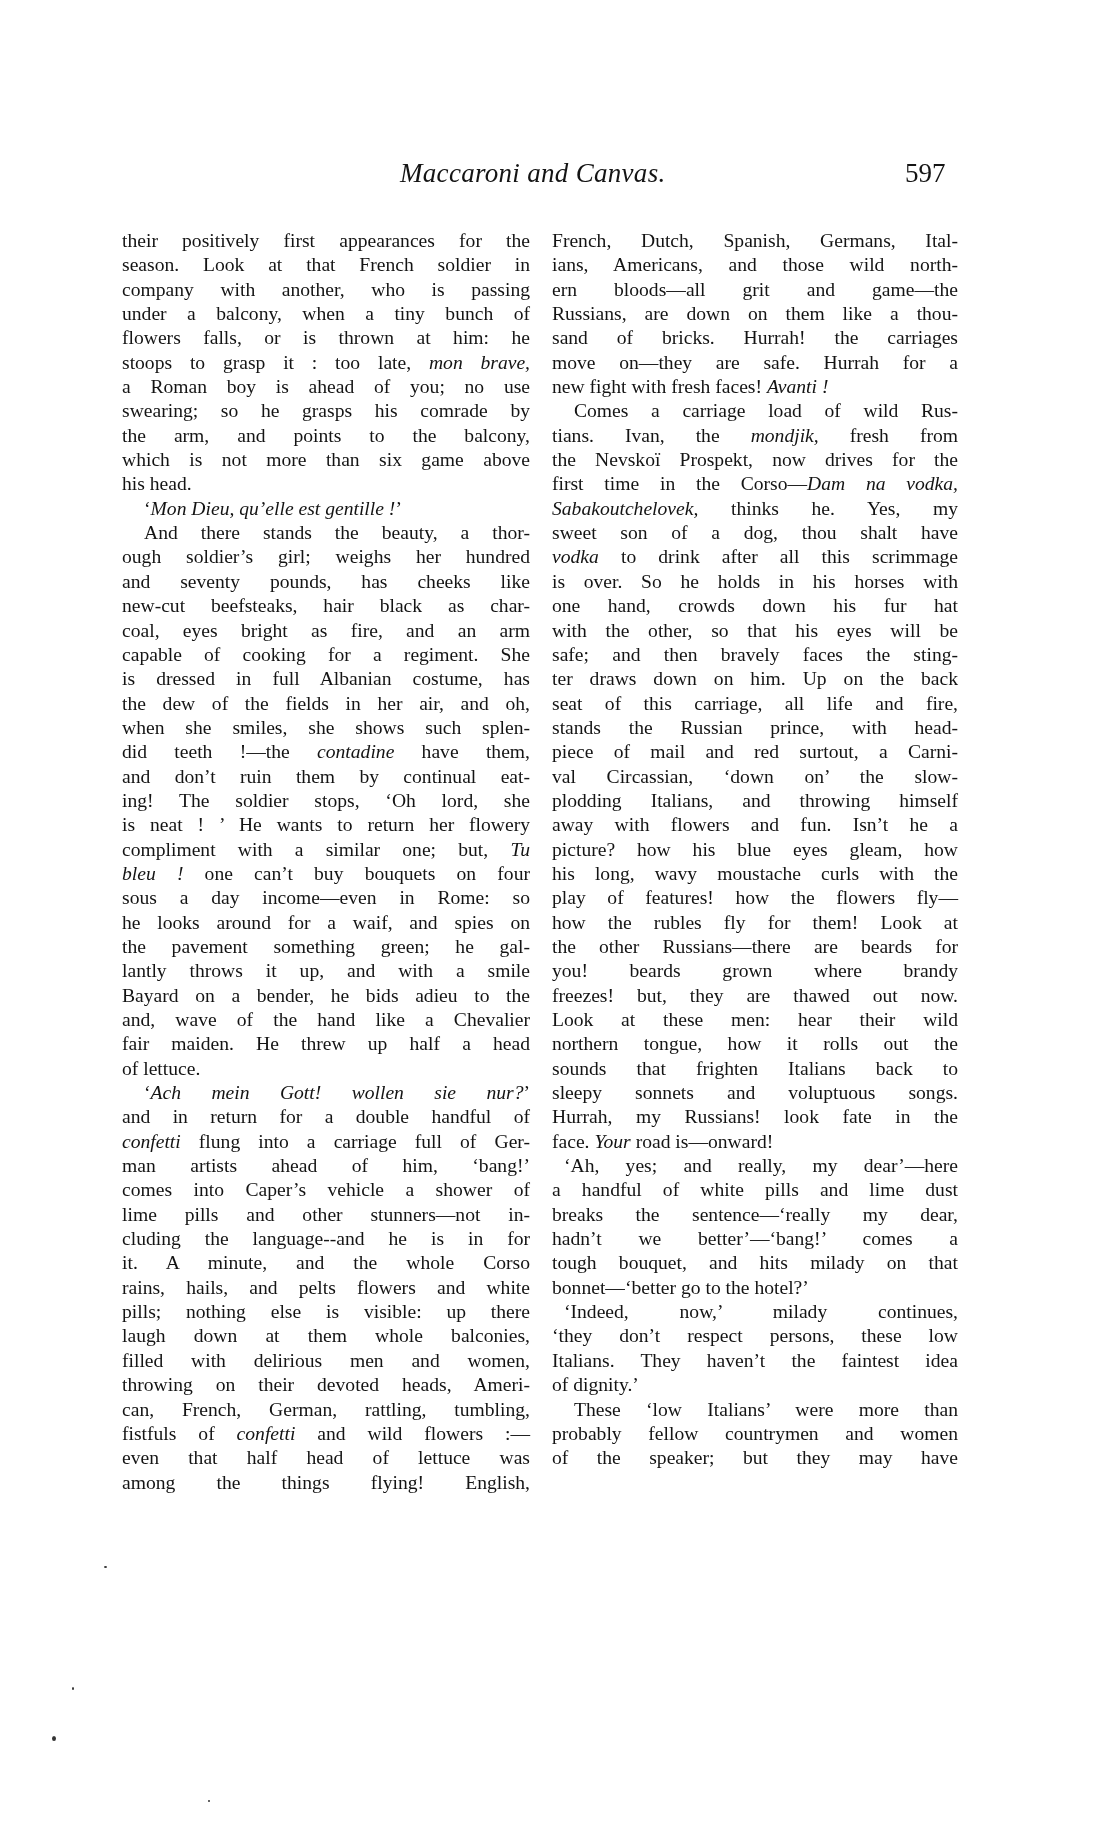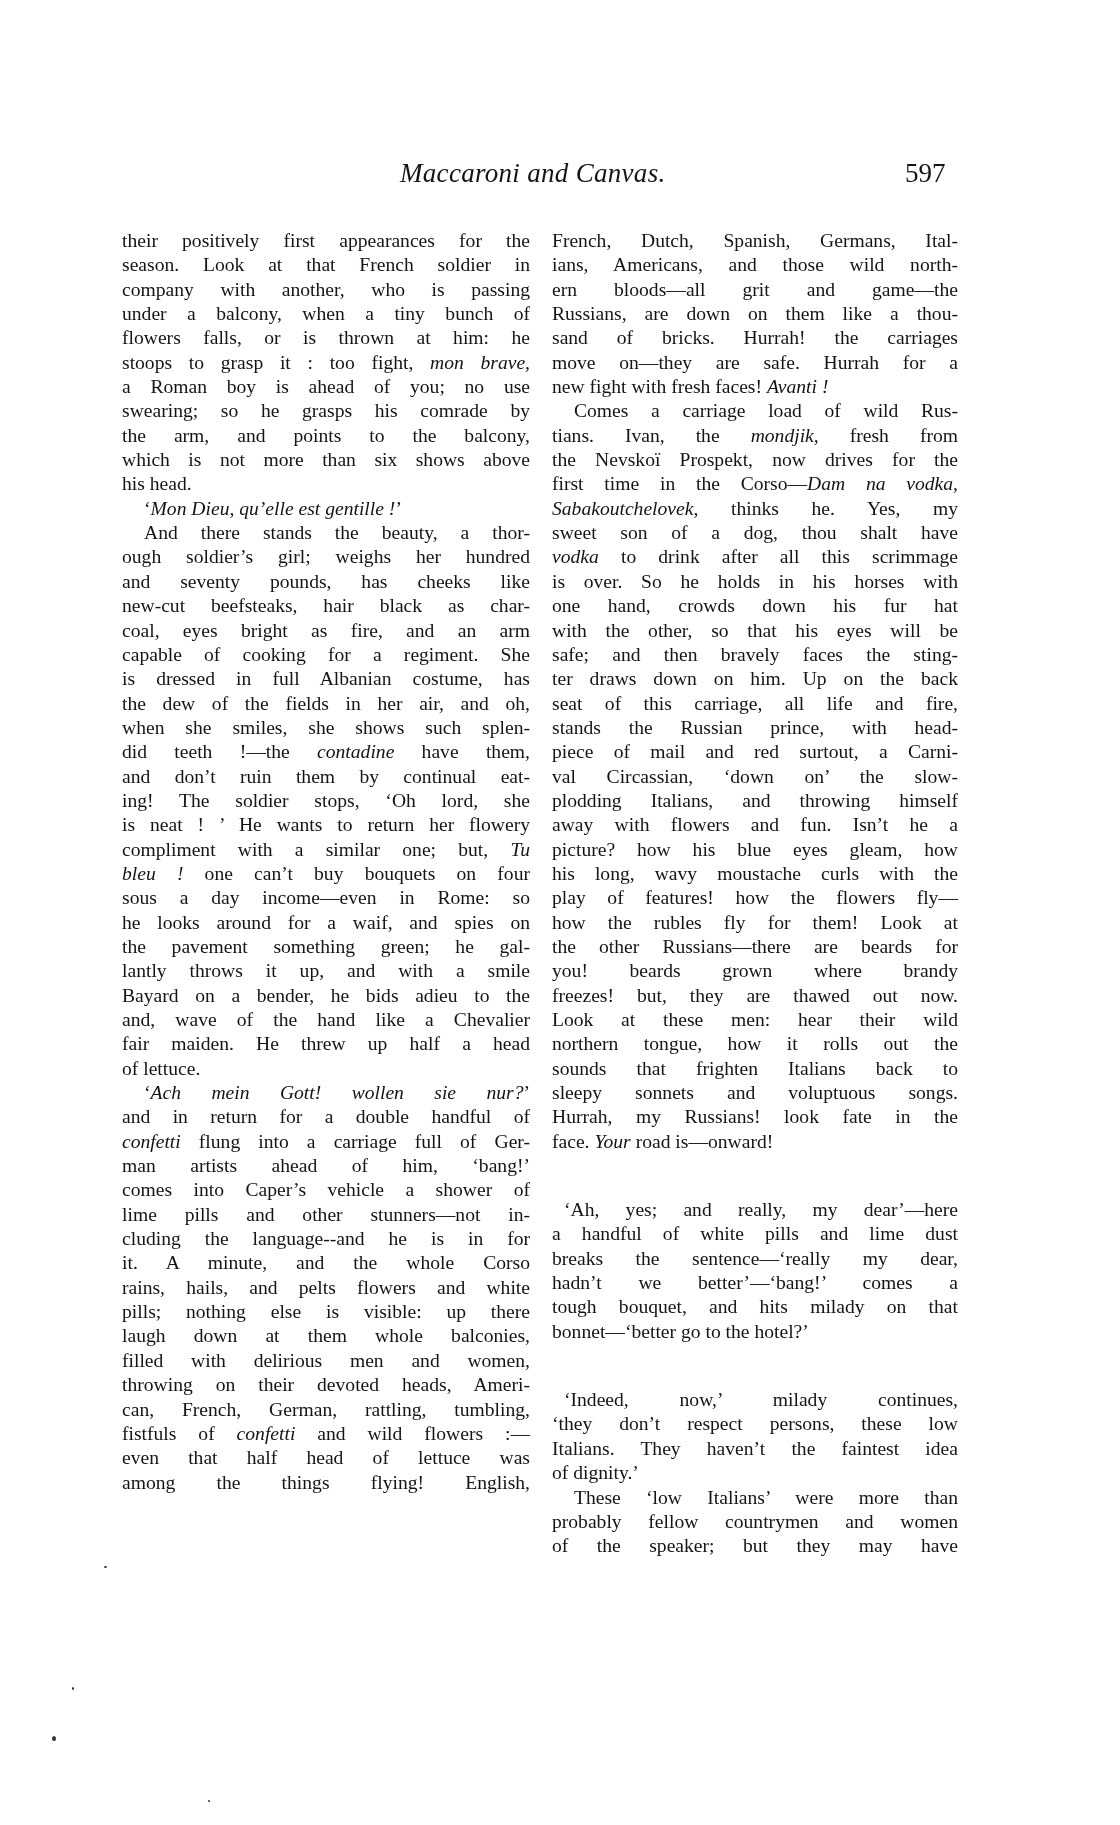--- a/index.html
+++ b/index.html
@@ -28,43 +28,43 @@
       font-size: 19.6px; line-height: 24.35px;
     }
     .col-left { left: 122px; width: 408px; }
     .col-right { left: 552px; width: 406px; }
     .line {
       display: block; height: 24.35px; white-space: nowrap;
       text-align: justify; text-align-last: justify;
     }
     .line.last { text-align-last: left; }
     .line.indent { padding-left: 22px; }
-    .line.indent-sm { padding-left: 12px; margin-top: 44px; }
+    .line.indent-sm { padding-left: 12px; }
     .it { font-style: italic; }
     .speck { position: absolute; background: #333; border-radius: 50%; }
   </style>
 </head>
 <body>
 
 <div class="running-head">
   <span class="running-title">Maccaroni and Canvas.</span>
   <span class="page-number">597</span>
 </div>
 
 <div class="column col-left" id="col-left">
     <span class="line">their positively first appearances for the</span>
     <span class="line">season.  Look at that French soldier in</span>
     <span class="line">company with another, who is passing</span>
     <span class="line">under a balcony, when a tiny bunch of</span>
     <span class="line">flowers falls, or is thrown at him: he</span>
-    <span class="line"><span>stoops to grasp it :  too fight, </span><span class="it">mon brave,</span><span></span></span>
+    <span class="line"><span>stoops to grasp it :  too late, </span><span class="it">mon brave,</span><span></span></span>
     <span class="line">a Roman boy is ahead of you; no use</span>
     <span class="line">swearing; so he grasps his comrade by</span>
     <span class="line">the arm, and points to the balcony,</span>
-    <span class="line">which is not more than six shows above</span>
+    <span class="line">which is not more than six game above</span>
     <span class="line last">his head.</span>
     <span class="line last indent"><span>‘</span><span class="it">Mon Dieu, qu’elle est gentille !</span><span>’</span></span>
     <span class="line indent">And there stands the beauty, a thor-</span>
     <span class="line">ough soldier’s girl;  weighs her hundred</span>
     <span class="line">and seventy pounds, has cheeks like</span>
     <span class="line">new-cut beefsteaks, hair black as char-</span>
     <span class="line">coal, eyes bright as fire, and an arm</span>
     <span class="line">capable of cooking for a regiment.  She</span>
     <span class="line">is dressed in full Albanian costume, has</span>
     <span class="line">the dew of the fields in her air, and oh,</span>

